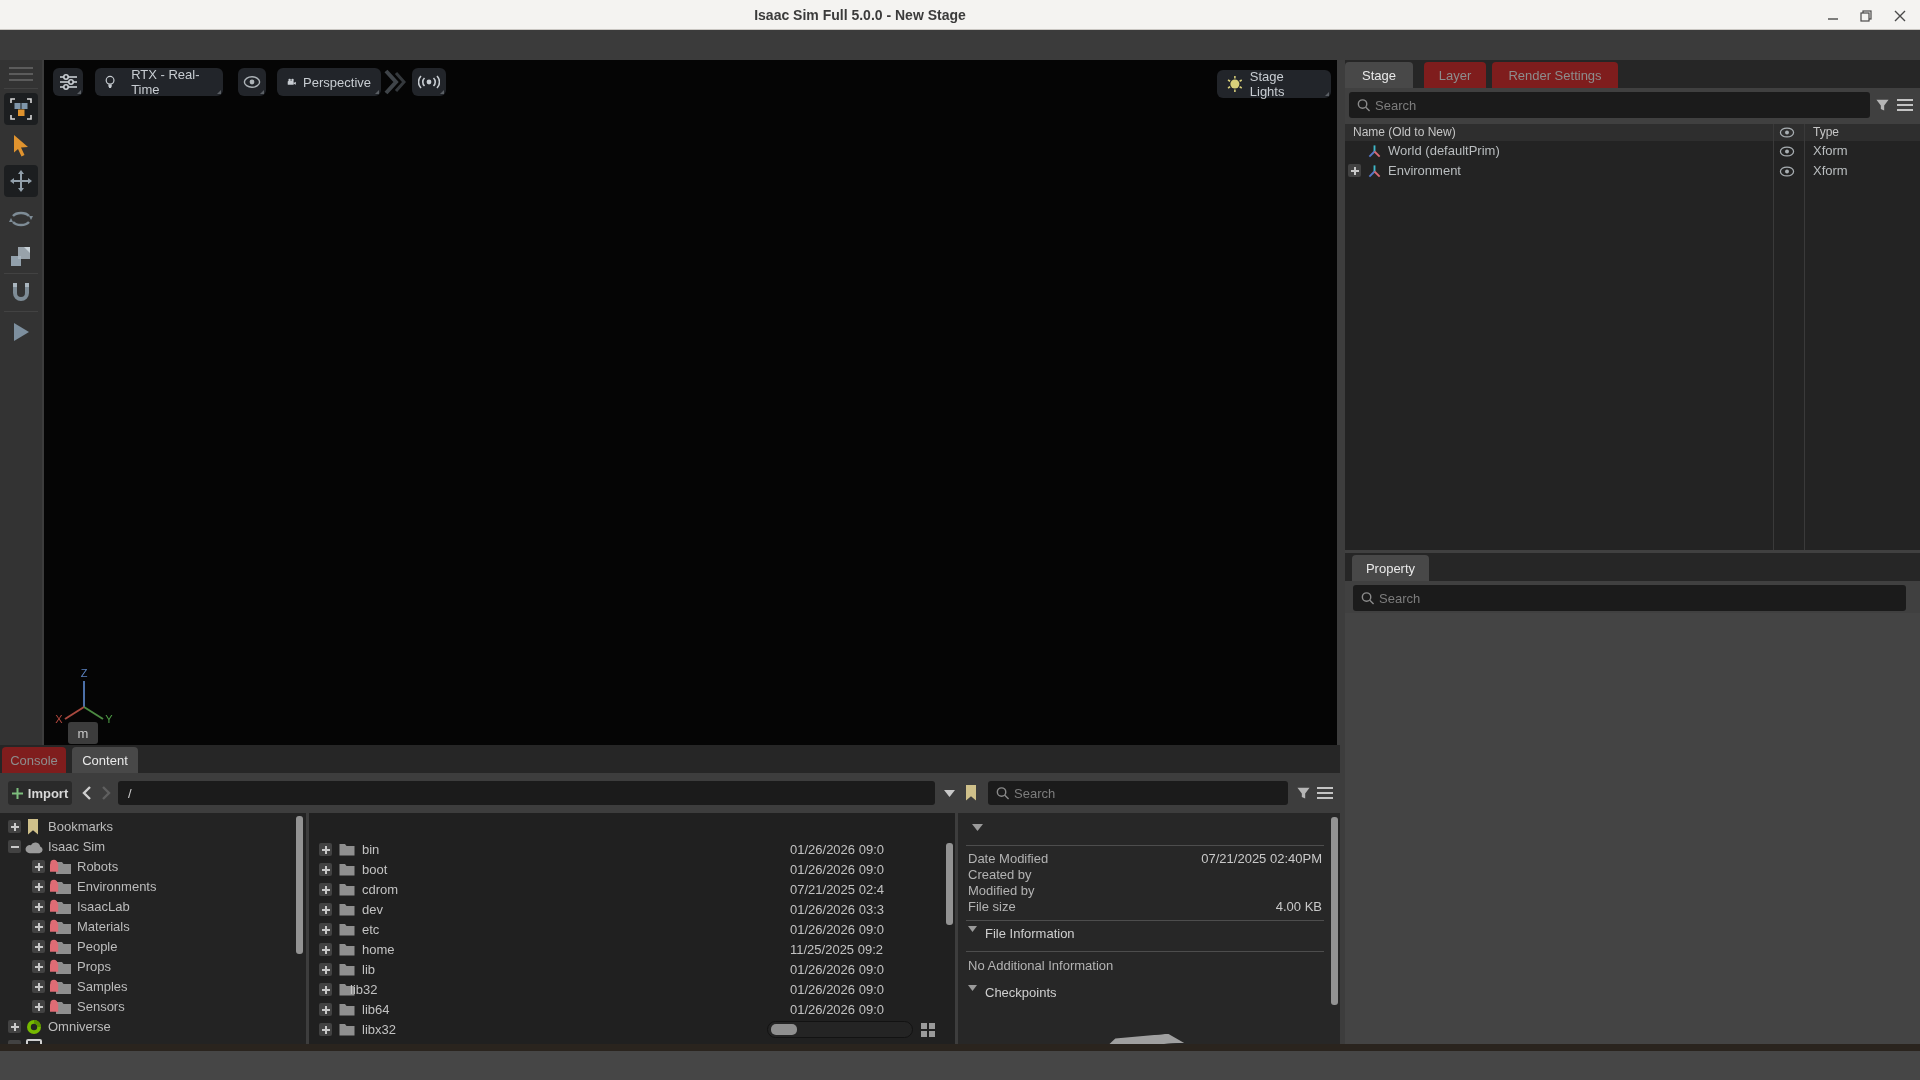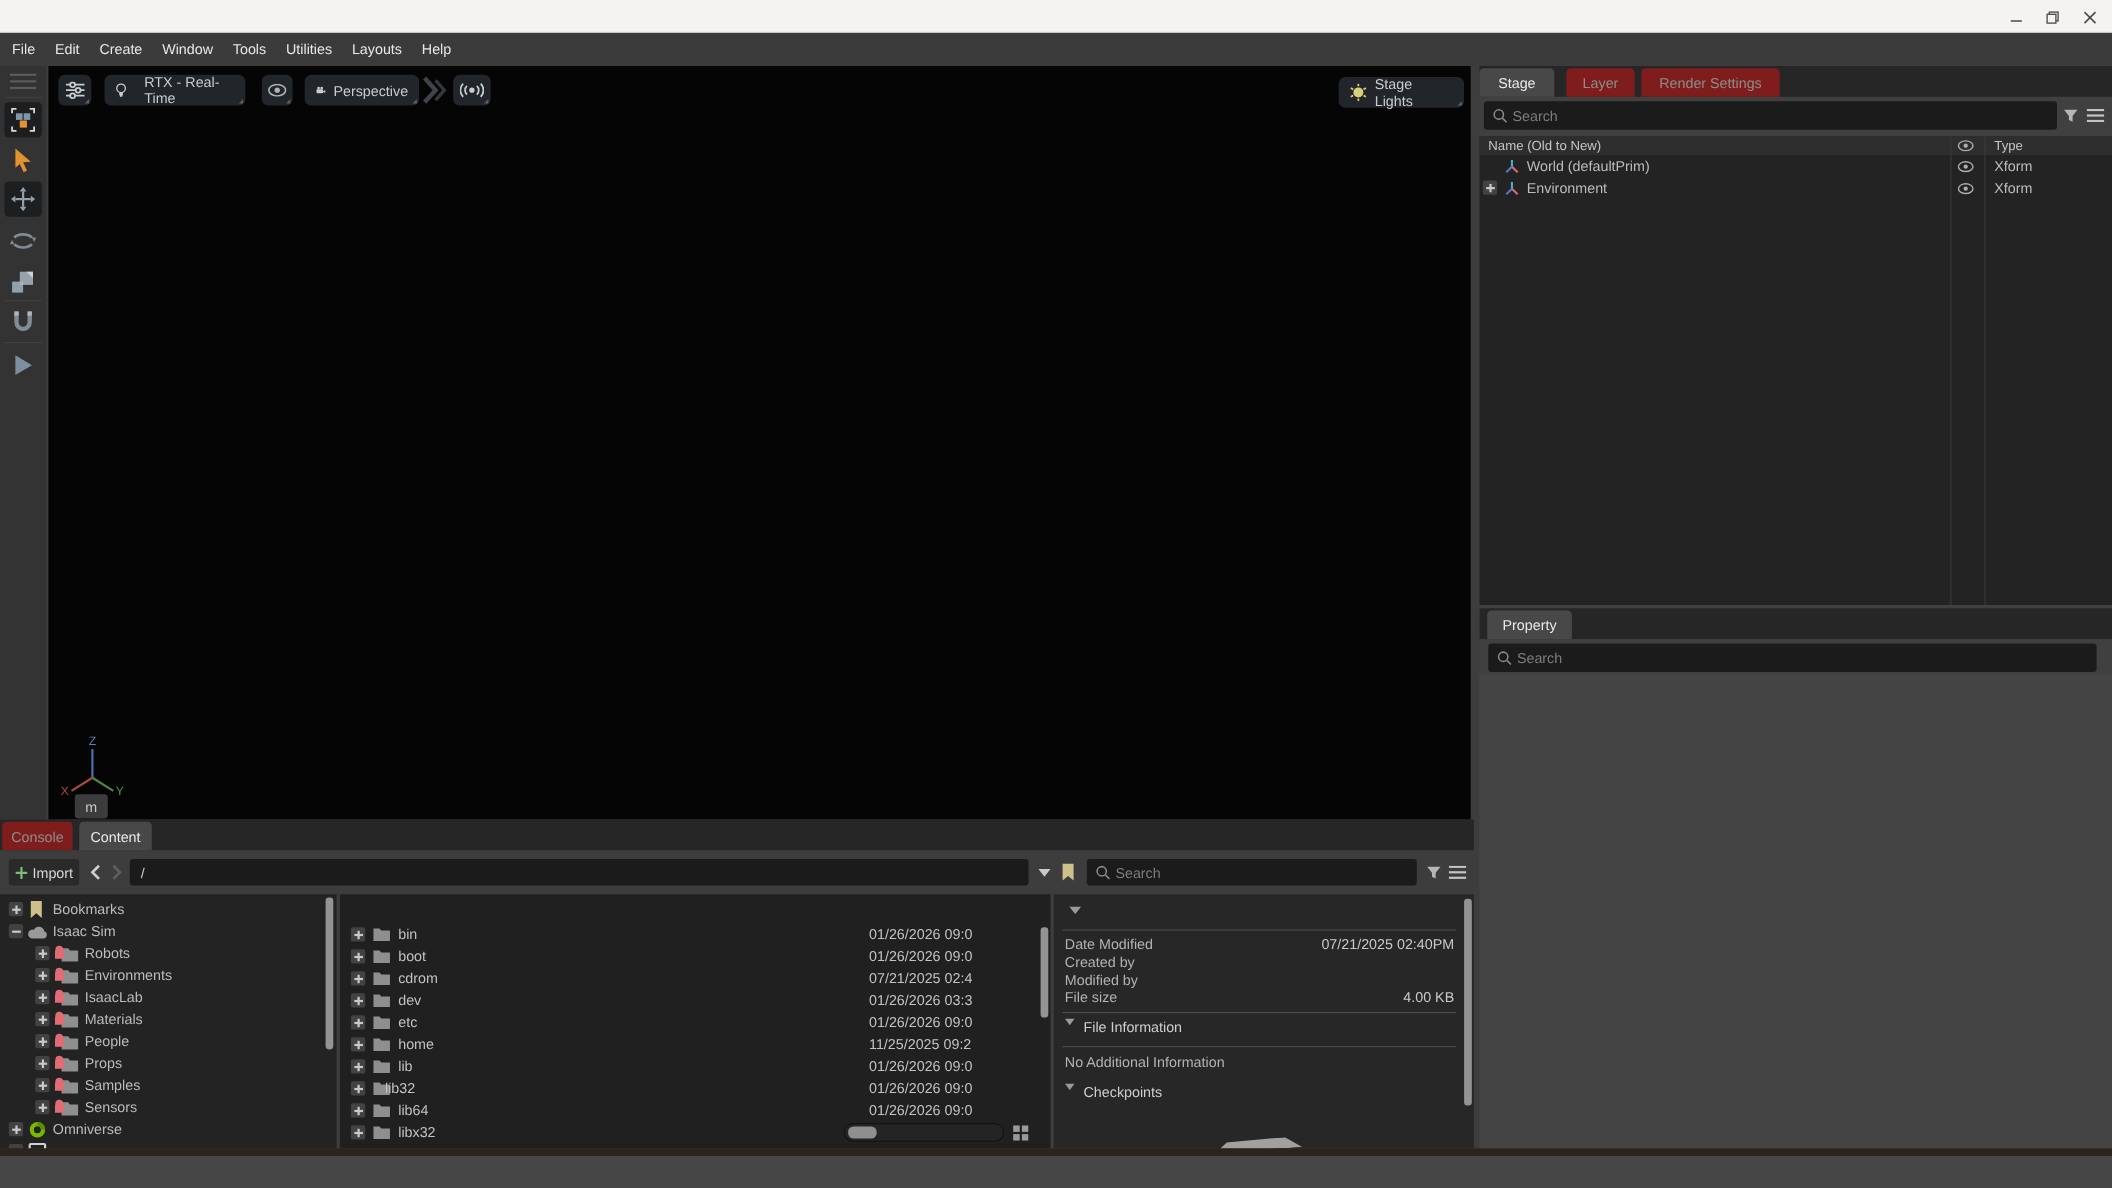--- a/index.html
+++ b/index.html
@@ -76,49 +76,40 @@
   #window-bottom-border { left:0; top:1044px; width:1920px; height:7px; background:#2a241e; }
   #desktop-strip { left:0; top:1051px; width:1920px; height:29px; background:#464646; }
   .cell-label { position:absolute; line-height:20px; white-space:nowrap; }
 </style>
 </head>
 <body>
 
 <div id="screen">
 
   <div class="abs" id="titlebar">
+    <div class="abs" id="title">Isaac Sim Full 5.0.0 - New Stage</div>
     <div class="abs wctl" style="left:1823px;">
       <svg width="12" height="12" viewBox="0 0 12 12">
           <line x1="1" y1="9" x2="11" y2="9" stroke="#4a4a4a" stroke-width="1.4"></line>
         </svg>
     </div>
     <div class="abs wctl" style="left:1856px;">
       <svg width="12" height="12" viewBox="0 0 12 12">
           <rect x="3" y="1" width="8" height="8" fill="none" stroke="#4a4a4a" stroke-width="1.2"></rect>
           <rect x="1" y="3" width="8" height="8" fill="#f4f3f1" stroke="#4a4a4a" stroke-width="1.2"></rect>
         </svg>
     </div>
     <div class="abs wctl" style="left:1890px;">
       <svg width="12" height="12" viewBox="0 0 12 12">
           <path d="M1 1 L11 11 M11 1 L1 11" stroke="#4a4a4a" stroke-width="1.4"></path>
         </svg>
     </div>
   </div>
 
   <div class="abs" id="menubar">
-    <div class="abs" id="menu-items">
-      <span class="menu-item">File</span>
-      <span class="menu-item">Edit</span>
-      <span class="menu-item">Create</span>
-      <span class="menu-item">Window</span>
-      <span class="menu-item">Tools</span>
-      <span class="menu-item">Utilities</span>
-      <span class="menu-item">Layouts</span>
-      <span class="menu-item">Help</span>
-    </div>
     <div class="abs" id="live-btn">
       <svg width="9" height="13" viewBox="0 0 9 13">
           <polygon points="5,0 0,7 3.5,7 2.5,13 9,5 5,5" fill="#e9cb3a"></polygon>
         </svg>
       <span>LIVE</span>
     </div>
     <div class="abs" id="live-dd">
       <svg width="9" height="6" viewBox="0 0 9 6">
           <polyline points="1,1 4.5,5 8,1" fill="none" stroke="#e8e8e8" stroke-width="1.6"></polyline>
         </svg>
@@ -346,21 +337,21 @@
     <div class="abs" id="property-body"></div>
   </div>
 
   <div class="abs" id="bottom-panel">
     <div class="abs tabbar" id="content-tabbar">
       <div class="tab inactive" style="left:2px; width:64px;">Console</div>
       <div class="tab active" style="left:72px; width:66px;">Content</div>
     </div>
 
     <div class="abs" id="content-toolbar">
-      <div class="abs icon-btn" style="left:8px; top:8px; width:64px; height:24px; background:#2a2a2a; border-radius:3px; gap:5px; color:#d8d8d8; font-size:13px;">
+      <div class="abs icon-btn" style="left:8px; top:8px; width:64px; height:24px; background:#2a2a2a; border-radius:3px; gap:5px; color:#d8d8d8; font-size:13px;font-weight:bold;">
         <svg width="11" height="11" viewBox="0 0 11 11" fill="#7dbd7d">
             <rect y="4.5" width="11" height="2"></rect>
             <rect x="4.5" width="2" height="11"></rect>
           </svg>
         <span>Import</span>
       </div>
       <div class="abs icon-btn" style="left:78px; top:10px; width:16px; height:20px;">
         <svg width="9" height="14" viewBox="0 0 9 14">
             <polyline points="8,1 2,7 8,13" fill="none" stroke="#cfcfcf" stroke-width="2.4"></polyline>
           </svg>

